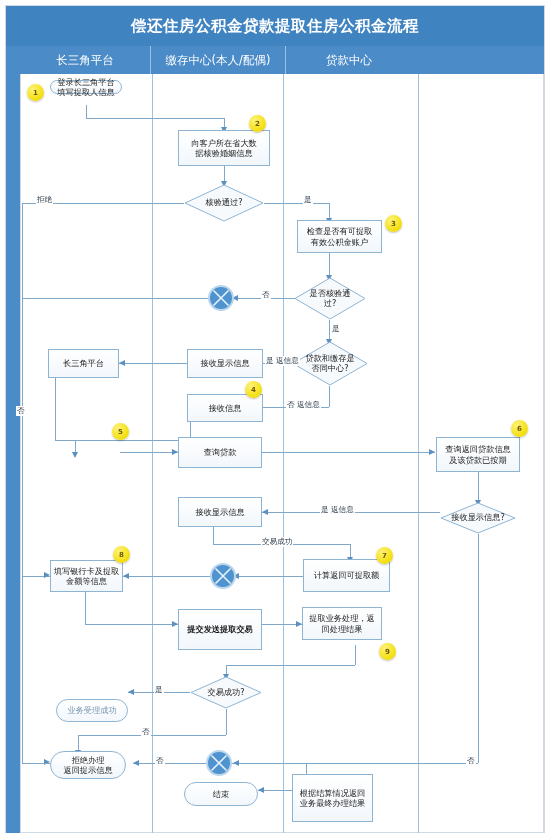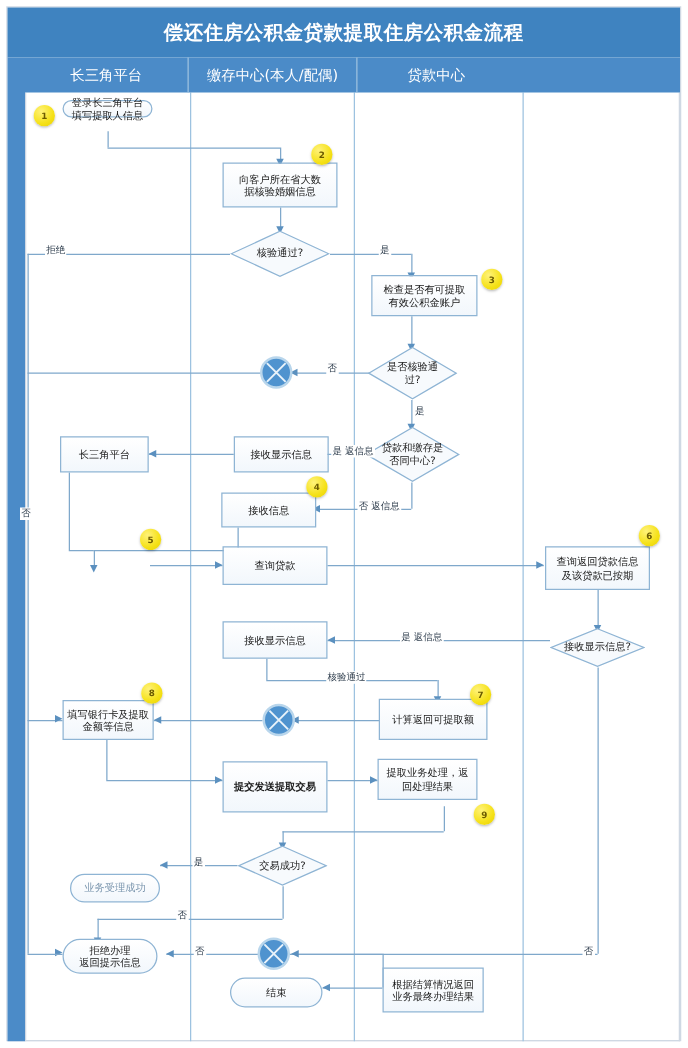--- a/index.html
+++ b/index.html
@@ -261,21 +261,21 @@
     <svg class="dshape" viewBox="0 0 76 45" preserveAspectRatio="none">
       <polygon points="38,1 75,22.5 38,44 1,22.5" fill="#f7fafd" stroke="#8eb4d4" stroke-width="1"></polygon>
     </svg>
     <div class="dlabel">贷款和缴存是<br>否同中心?</div>
   </div>
 
   <div class="node rect" style="left:48px;top:349px;width:71px;height:29px;">长三角平台</div>
 
   <div class="node rect" style="left:187px;top:349px;width:76px;height:29px;">接收显示信息</div>
 
-  <div class="node rect" style="left:177px;top:394px;width:76px;height:28px;">接收信息</div>
+  <div class="node rect" style="left:187px;top:394px;width:76px;height:28px;">接收信息</div>
   <div class="badge" style="left:245px;top:381px;">4</div>
 
   <div class="badge" style="left:112px;top:423px;">5</div>
 
   <div class="node rect" style="left:178px;top:437px;width:84px;height:31px;">查询贷款</div>
 
   <div class="node rect" style="left:436px;top:437px;width:84px;height:35px;">查询返回贷款信息<br>及该贷款已按期</div>
   <div class="badge" style="left:511px;top:420px;">6</div>
 
   <div class="diamond-wrap" style="left:440px;top:502px;width:76px;height:32px;">
@@ -318,29 +318,29 @@
 
   <div class="xcircle" style="left:205px;top:749px;width:28px;height:28px;">
     <svg viewBox="0 0 28 28" width="28" height="28">
       <circle cx="14" cy="14" r="12" fill="#4f93cf" stroke="#b9d6ec" stroke-width="2"></circle>
       <path d="M6.5 6.5 L21.5 21.5 M21.5 6.5 L6.5 21.5" stroke="#e8f2fa" stroke-width="1.6"></path>
     </svg>
   </div>
 
   <div class="node round" style="left:184px;top:782px;width:74px;height:24px;">结束</div>
 
-  <div class="node rect" style="left:306px;top:774px;width:81px;height:36px;">根据结算情况返回<br>业务最终办理结果</div>
+  <div class="node rect" style="left:292px;top:774px;width:81px;height:48px;">根据结算情况返回<br>业务最终办理结果</div>
 
   <div class="elab" style="left:303px;top:195px;">是</div>
   <div class="elab" style="left:261px;top:290px;">否</div>
   <div class="elab" style="left:331px;top:324px;">是</div>
   <div class="elab" style="left:265px;top:356px;">是 返信息</div>
   <div class="elab" style="left:286px;top:400px;">否 返信息</div>
   <div class="elab" style="left:36px;top:195px;">拒绝</div>
   <div class="elab" style="left:16px;top:406px;">否</div>
   <div class="elab" style="left:320px;top:505px;">是 返信息</div>
-  <div class="elab" style="left:261px;top:537px;">核验通过</div>
+  <div class="elab" style="left:261px;top:537px;">交易成功</div>
   <div class="elab" style="left:154px;top:685px;">是</div>
   <div class="elab" style="left:141px;top:727px;">否</div>
   <div class="elab" style="left:155px;top:756px;">否</div>
   <div class="elab" style="left:466px;top:756px;">否</div>
 
 </div>
 
 </body></html>

